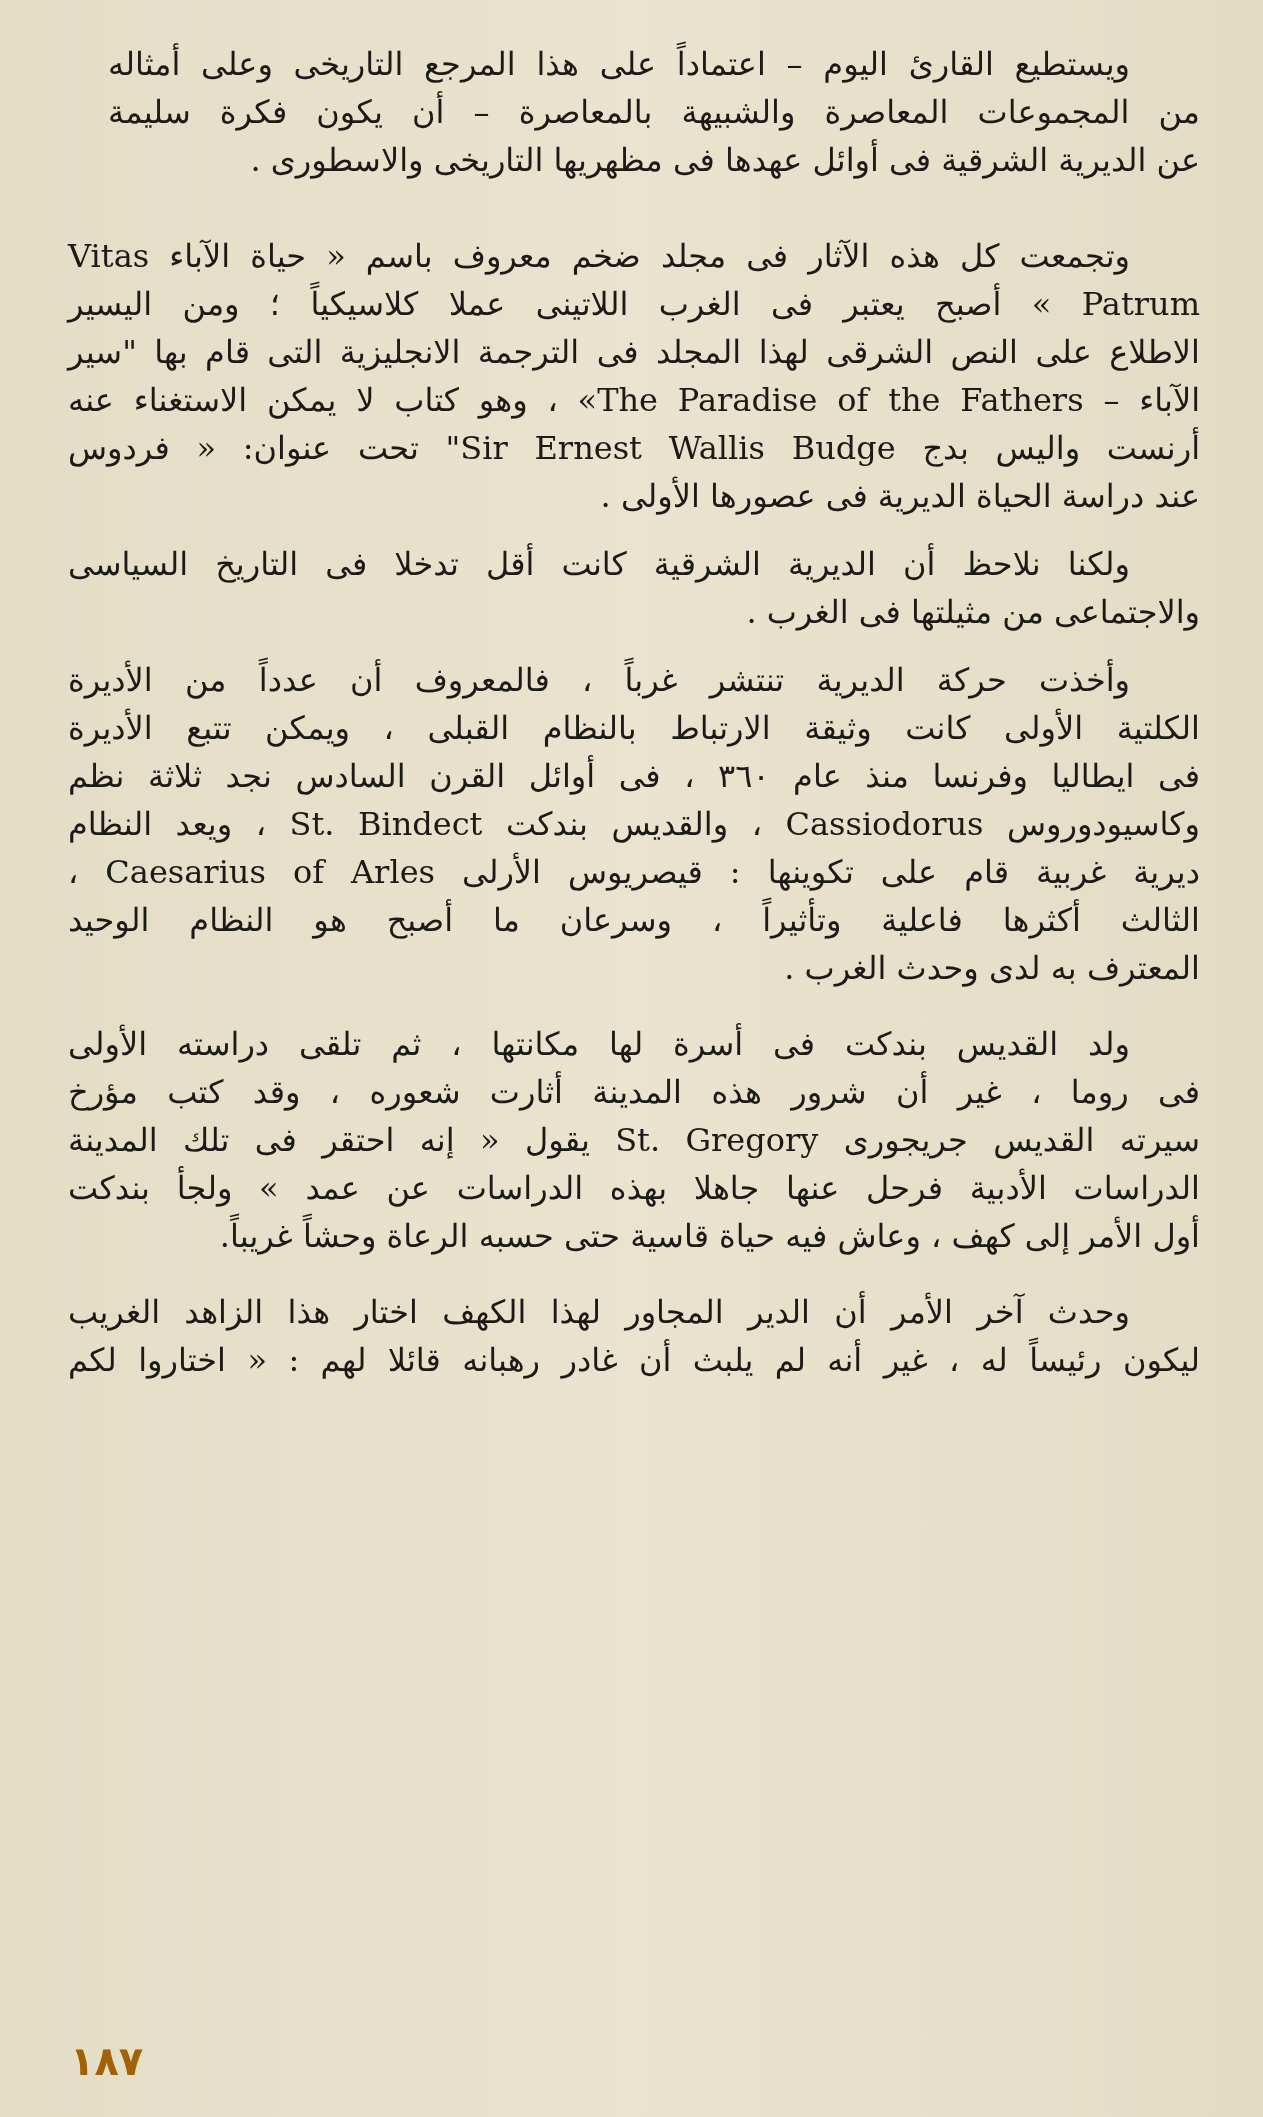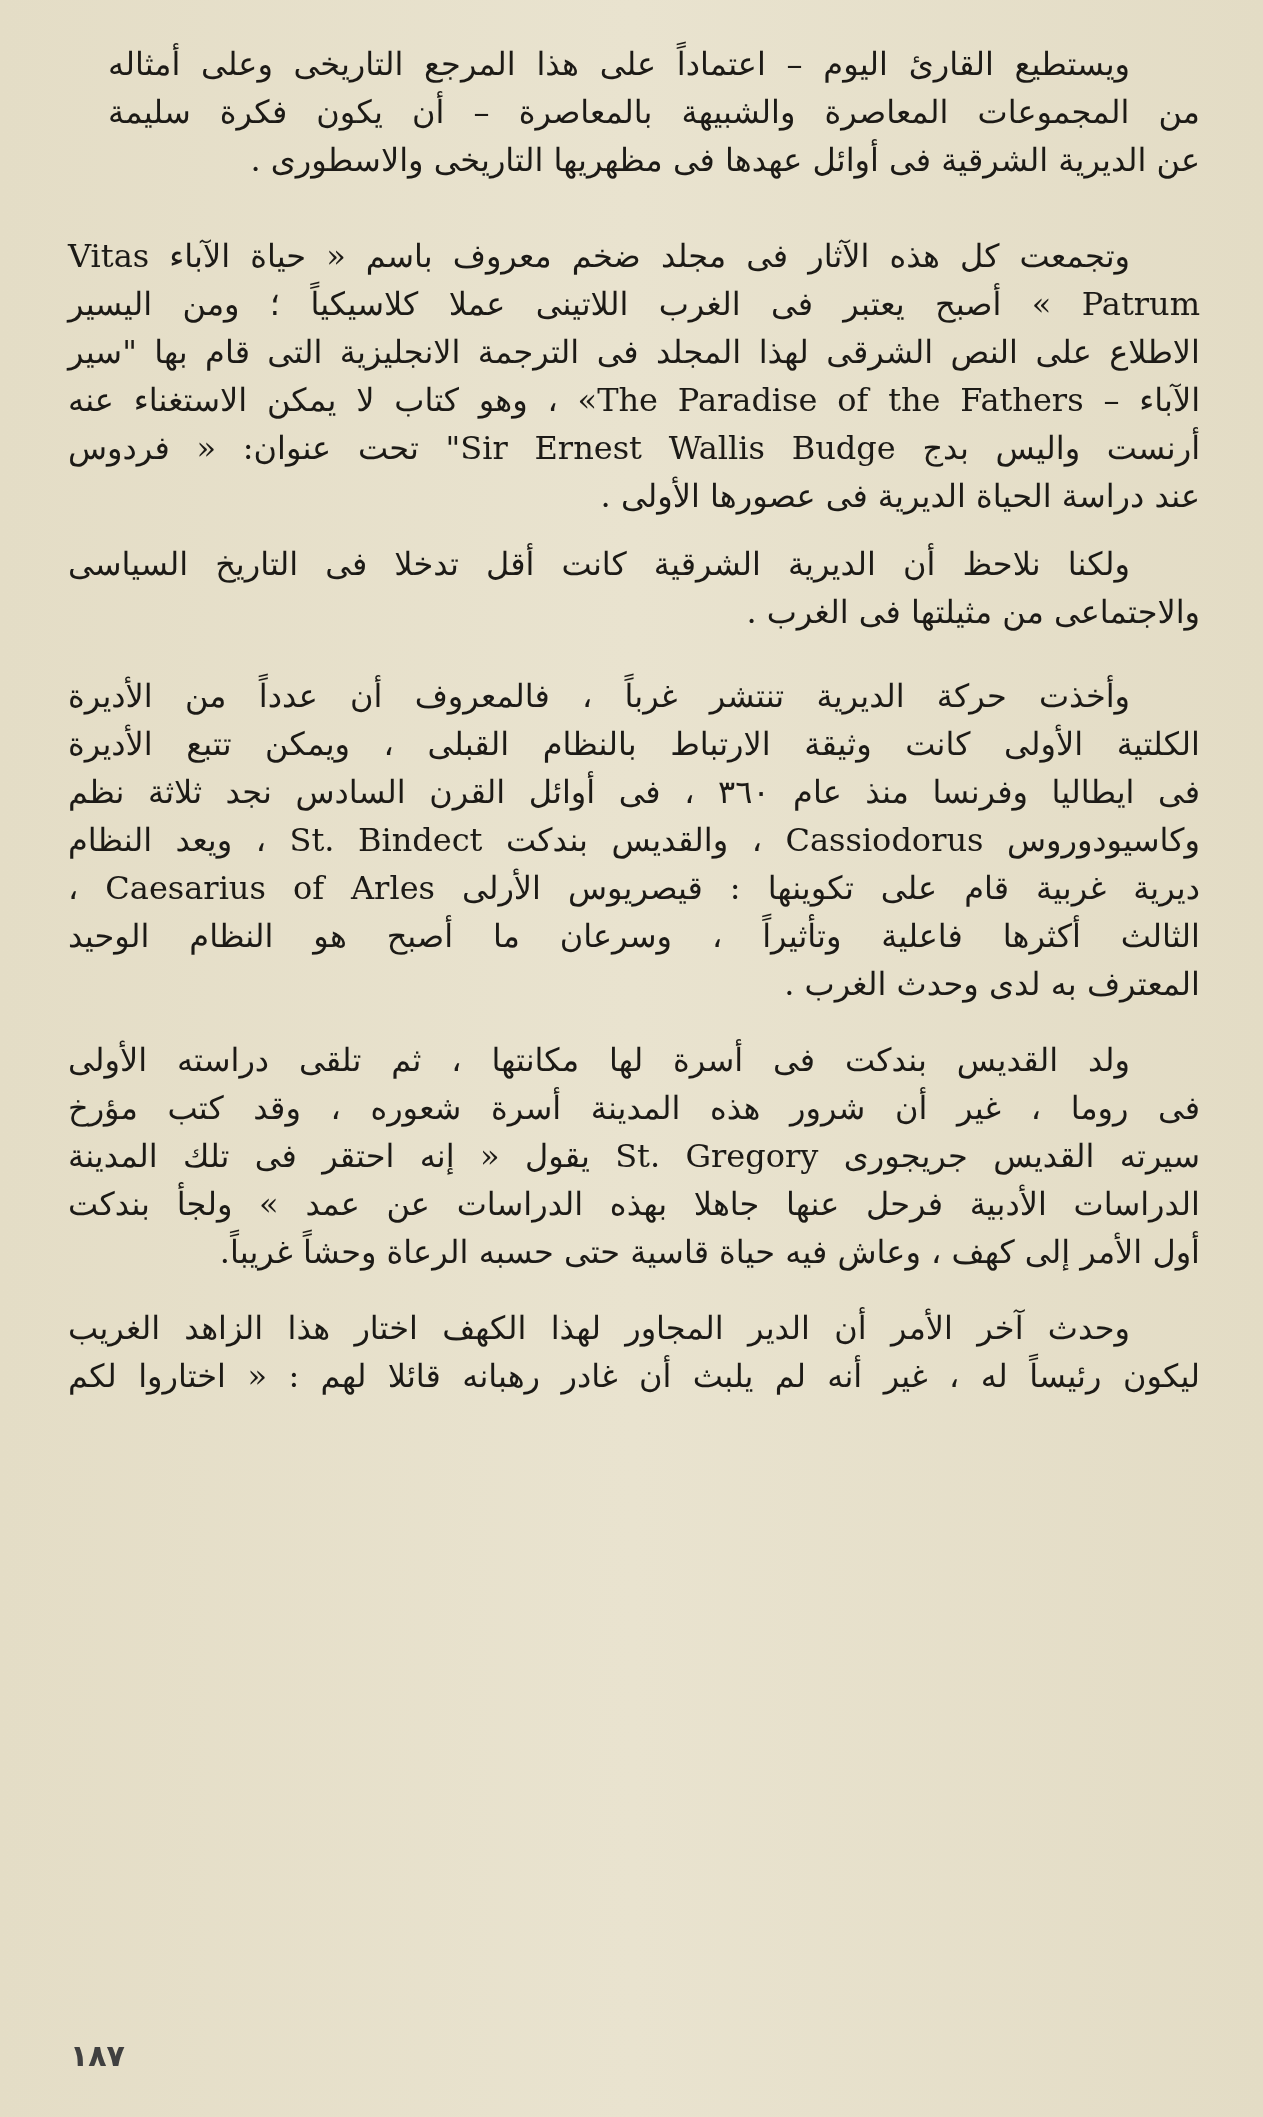--- a/index.html
+++ b/index.html
@@ -37,23 +37,23 @@
     }
     .line.last { text-align-last: right; }
     .para .line:first-child { padding-right: 70px; }
     .para { text-indent: 0; }
     .page-number {
       position: absolute;
       left: 70px;
       top: 2038px;
       font-family: "DejaVu Sans", sans-serif;
       font-weight: bold;
-      font-size: 30px;
+      font-size: 40px;
       direction: rtl;
-      color: #404040;
+      color: #a16207;
       letter-spacing: 2px;
       text-align: center;
     }
   </style>
 </head>
 <body>
 
 <div class="page">
   <div class="para" style="margin-bottom:48px;margin-left:40px;">
     <span class="line">ويستطيع القارئ اليوم – اعتماداً على هذا المرجع التاريخى وعلى أمثاله</span>
@@ -63,38 +63,38 @@
 
   <div class="para" style="margin-bottom:20px;">
     <span class="line">وتجمعت كل هذه الآثار فى مجلد ضخم معروف باسم « حياة الآباء Vitas</span>
     <span class="line">Patrum » أصبح يعتبر فى الغرب اللاتينى عملا كلاسيكياً ؛ ومن اليسير</span>
     <span class="line">الاطلاع على النص الشرقى لهذا المجلد فى الترجمة الانجليزية التى قام بها "سير</span>
     <span class="line">الآباء – The Paradise of the Fathers» ، وهو كتاب لا يمكن الاستغناء عنه</span>
     <span class="line">أرنست واليس بدج Sir Ernest Wallis Budge" تحت عنوان: « فردوس</span>
     <span class="line last">عند دراسة الحياة الديرية فى عصورها الأولى .</span>
   </div>
 
-  <div class="para" style="margin-bottom:36px;">
+  <div class="para" style="margin-bottom:20px;">
     <span class="line">ولكنا نلاحظ أن الديرية الشرقية كانت أقل تدخلا فى التاريخ السياسى</span>
     <span class="line last">والاجتماعى من مثيلتها فى الغرب .</span>
   </div>
 
   <div class="para" style="margin-bottom:28px;">
     <span class="line">وأخذت حركة الديرية تنتشر غرباً ، فالمعروف أن عدداً من الأديرة</span>
     <span class="line">الكلتية الأولى كانت وثيقة الارتباط بالنظام القبلى ، ويمكن تتبع الأديرة</span>
     <span class="line">فى ايطاليا وفرنسا منذ عام ٣٦٠ ، فى أوائل القرن السادس نجد ثلاثة نظم</span>
     <span class="line">وكاسيودوروس Cassiodorus ، والقديس بندكت St. Bindect ، ويعد النظام</span>
     <span class="line">ديرية غربية قام على تكوينها : قيصريوس الأرلى Caesarius of Arles ،</span>
     <span class="line">الثالث أكثرها فاعلية وتأثيراً ، وسرعان ما أصبح هو النظام الوحيد</span>
     <span class="line last">المعترف به لدى وحدث الغرب .</span>
   </div>
 
   <div class="para" style="margin-bottom:28px;">
     <span class="line">ولد القديس بندكت فى أسرة لها مكانتها ، ثم تلقى دراسته الأولى</span>
-    <span class="line">فى روما ، غير أن شرور هذه المدينة أسرة شعوره ، وقد كتب مؤرخ</span>
+    <span class="line">فى روما ، غير أن شرور هذه المدينة أثارت شعوره ، وقد كتب مؤرخ</span>
     <span class="line">سيرته القديس جريجورى St. Gregory يقول « إنه احتقر فى تلك المدينة</span>
     <span class="line">الدراسات الأدبية فرحل عنها جاهلا بهذه الدراسات عن عمد » ولجأ بندكت</span>
     <span class="line last">أول الأمر إلى كهف ، وعاش فيه حياة قاسية حتى حسبه الرعاة وحشاً غريباً.</span>
   </div>
 
   <div class="para">
     <span class="line">وحدث آخر الأمر أن الدير المجاور لهذا الكهف اختار هذا الزاهد الغريب</span>
     <span class="line">ليكون رئيساً له ، غير أنه لم يلبث أن غادر رهبانه قائلا لهم : « اختاروا لكم</span>
   </div>
 </div>

